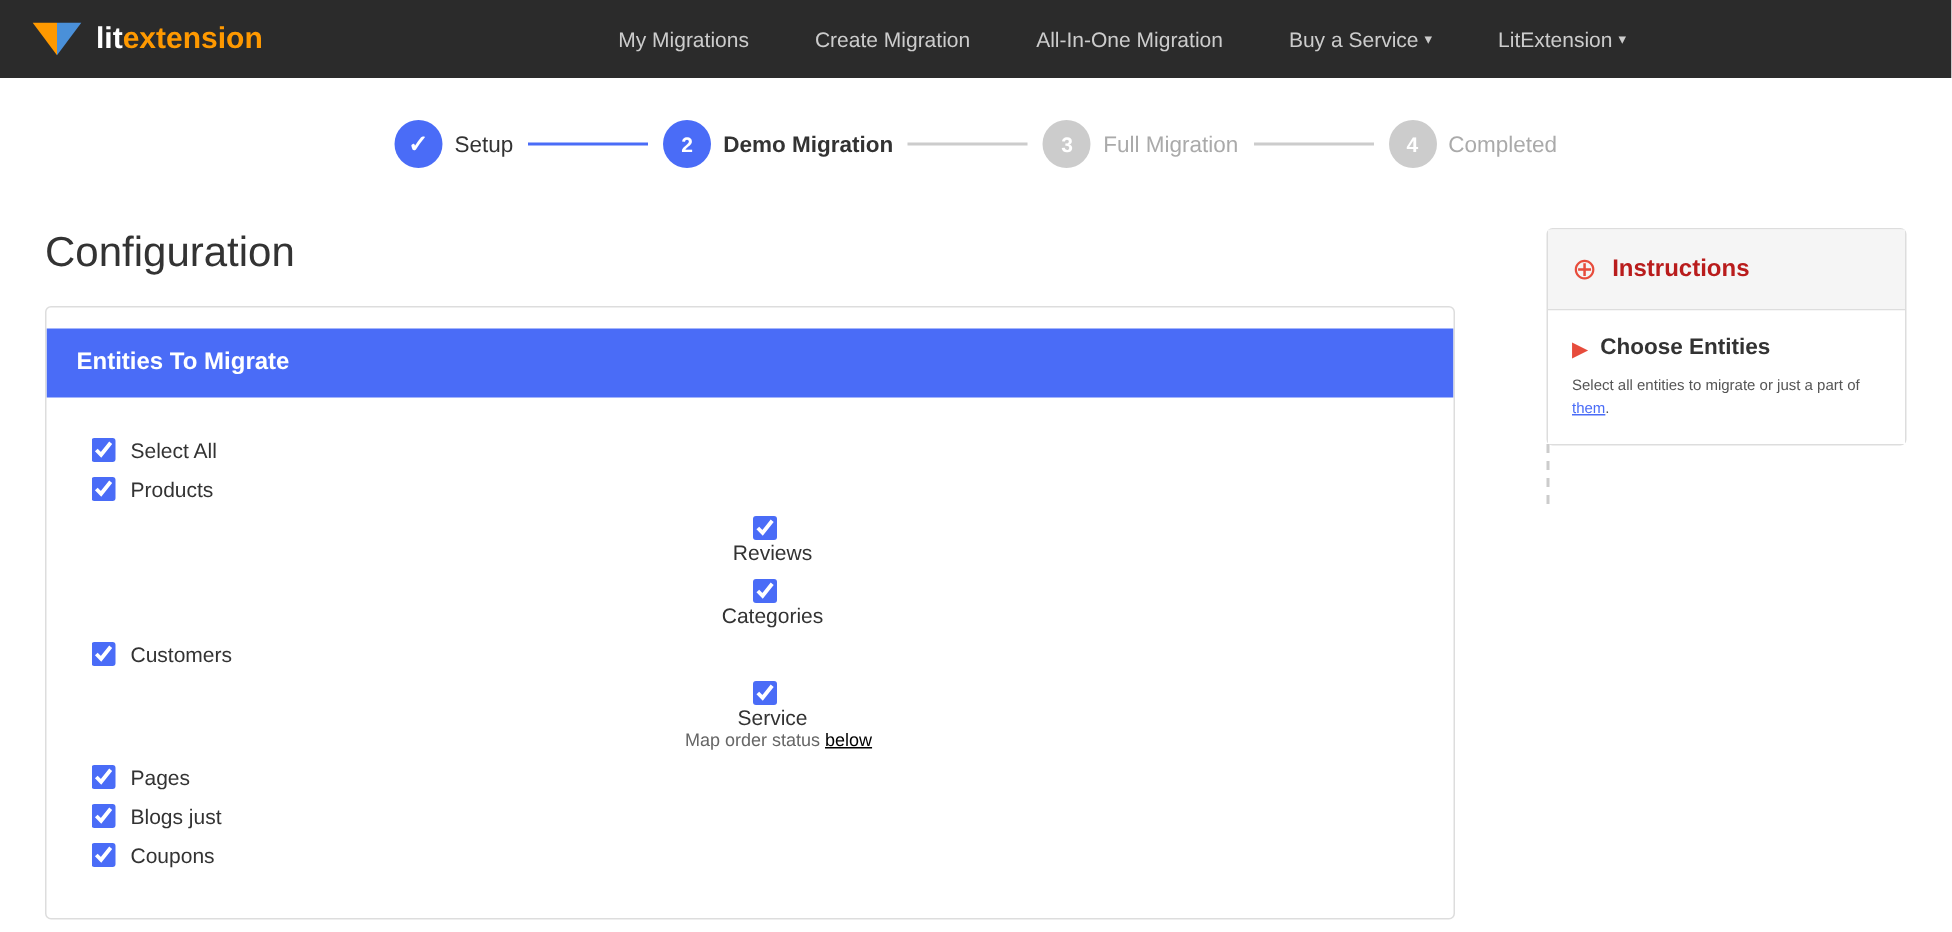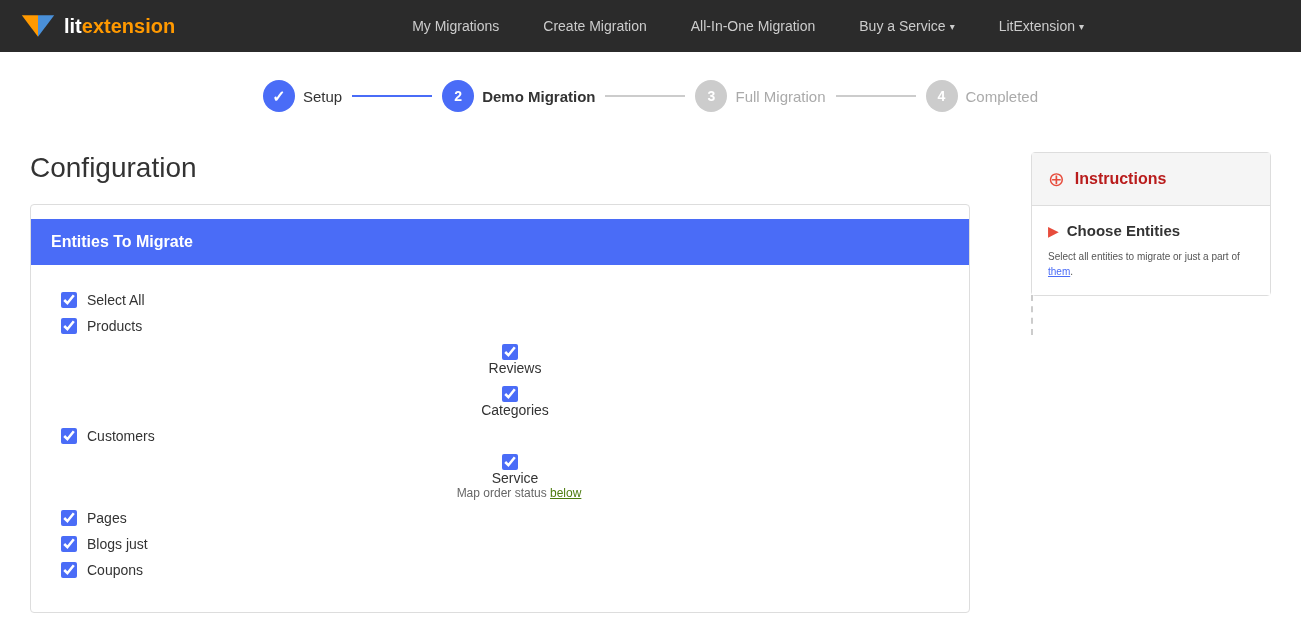--- a/index.html
+++ b/index.html
@@ -156,21 +156,21 @@
     .checkbox-indent {
       margin-left: 30px;
       flex-direction: column;
     }
     .map-order-link {
       margin-left: 8px;
       font-size: 12px;
       color: #666;
     }
     .map-order-link a {
-      color: #4d7c0f;
+      color: #000000;
       text-decoration: underline;
     }
 
     
     .sidebar {
       width: 240px;
       flex-shrink: 0;
     }
     .instructions-card {
       border: 1px solid #ddd;

